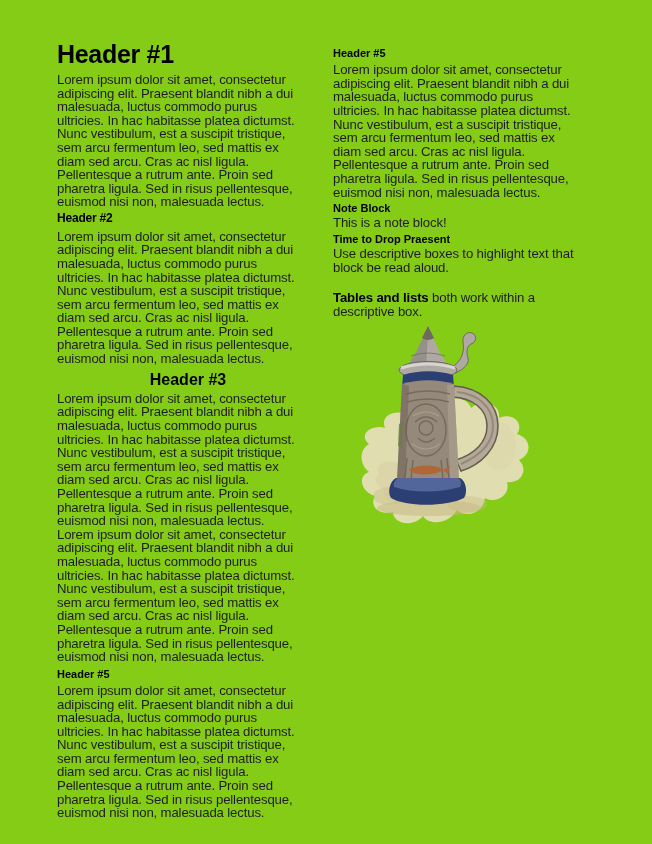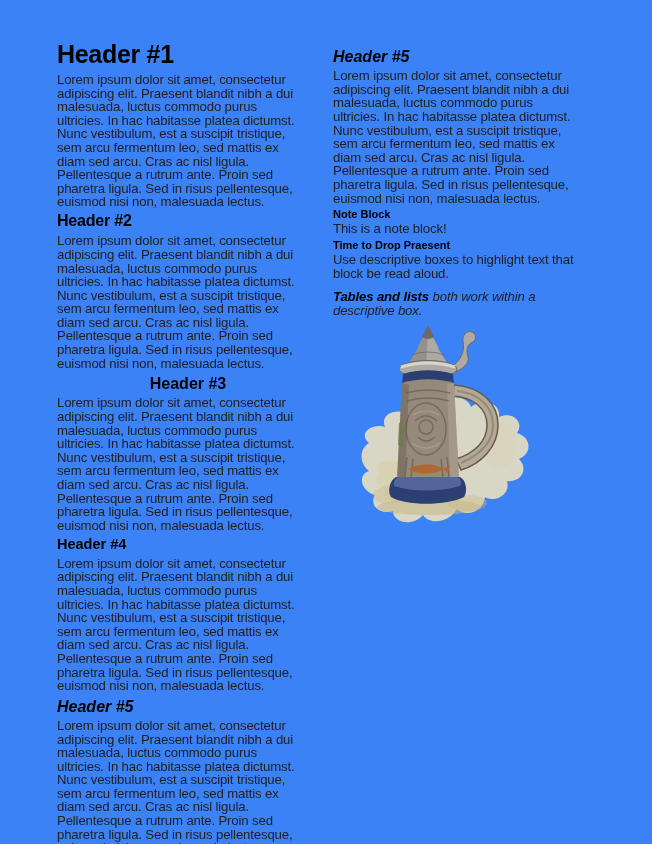--- a/index.html
+++ b/index.html
@@ -1,40 +1,40 @@
 <!DOCTYPE html>
 <html><head>
 <meta charset="utf-8">
 <style>
   html,body { margin:0; padding:0; }
   body { background:#ffffff; font-family:"Liberation Sans", sans-serif; }
   .page {
-    position:relative; width:652px; height:844px; background:#3b82f6;
+    position:relative; width:652px; height:844px; background:#84cc16;
     overflow:hidden; color:#211d1e;
   }
   .col { position:absolute; top:40px; }
   .col-left  { left:57px;  width:262px; }
   .col-right { left:333px; width:288px; top:43px; }
 
   h1,h2,h3,h4,h5,p { margin:0; padding:0; color:#000; }
   h1 { font-size:25px;   line-height:1.12; margin-bottom:5px; letter-spacing:-0.3px; }
-  h2 { font-size:16px;   line-height:1.15; margin:3px 0 4px; letter-spacing:-0.2px; }
+  h2 { font-size:12px;   line-height:1.15; margin:3px 0 4px; letter-spacing:-0.2px; }
   h3 { font-size:16px;   line-height:1.2;  margin:4px 0 3px;text-align:center; }
   h4 { font-size:14.5px; line-height:1.2;  margin:4px 0 3px; }
-  h5 { font-size:16px; line-height:1.2;  margin:4px 0 3px;font-style:italic; }
+  h5 { font-size:11px; line-height:1.2;  margin:4px 0 3px; }
 
   .para, .note-text, .kb-text, .tables-line {
     font-size:13.2px; line-height:13.6px; color:#211d1e;
     white-space:pre-line; letter-spacing:-0.15px;
   }
   .block-label {
     font-size:11px; line-height:1.2; font-weight:bold; color:#000;
     margin:3px 0 1px;
   }
-  .tables-line { margin-top:10px;font-style:italic; }
+  .tables-line { margin-top:17px; }
   .tables-line strong { color:#000; }
 
   .illustration-wrap { margin:6px 0 0 16px; width:200px; height:212px; }
   .illustration-wrap svg { display:block; }
 </style>
 </head>
 <body>
 
 <div class="page">
 
@@ -68,21 +68,20 @@
 adipiscing elit. Praesent blandit nibh a dui
 malesuada, luctus commodo purus
 ultricies. In hac habitasse platea dictumst.
 Nunc vestibulum, est a suscipit tristique,
 sem arcu fermentum leo, sed mattis ex
 diam sed arcu. Cras ac nisl ligula.
 Pellentesque a rutrum ante. Proin sed
 pharetra ligula. Sed in risus pellentesque,
 euismod nisi non, malesuada lectus.</p>
 
-    <h4>Header #4</h4>
     <p class="para">Lorem ipsum dolor sit amet, consectetur
 adipiscing elit. Praesent blandit nibh a dui
 malesuada, luctus commodo purus
 ultricies. In hac habitasse platea dictumst.
 Nunc vestibulum, est a suscipit tristique,
 sem arcu fermentum leo, sed mattis ex
 diam sed arcu. Cras ac nisl ligula.
 Pellentesque a rutrum ante. Proin sed
 pharetra ligula. Sed in risus pellentesque,
 euismod nisi non, malesuada lectus.</p>

